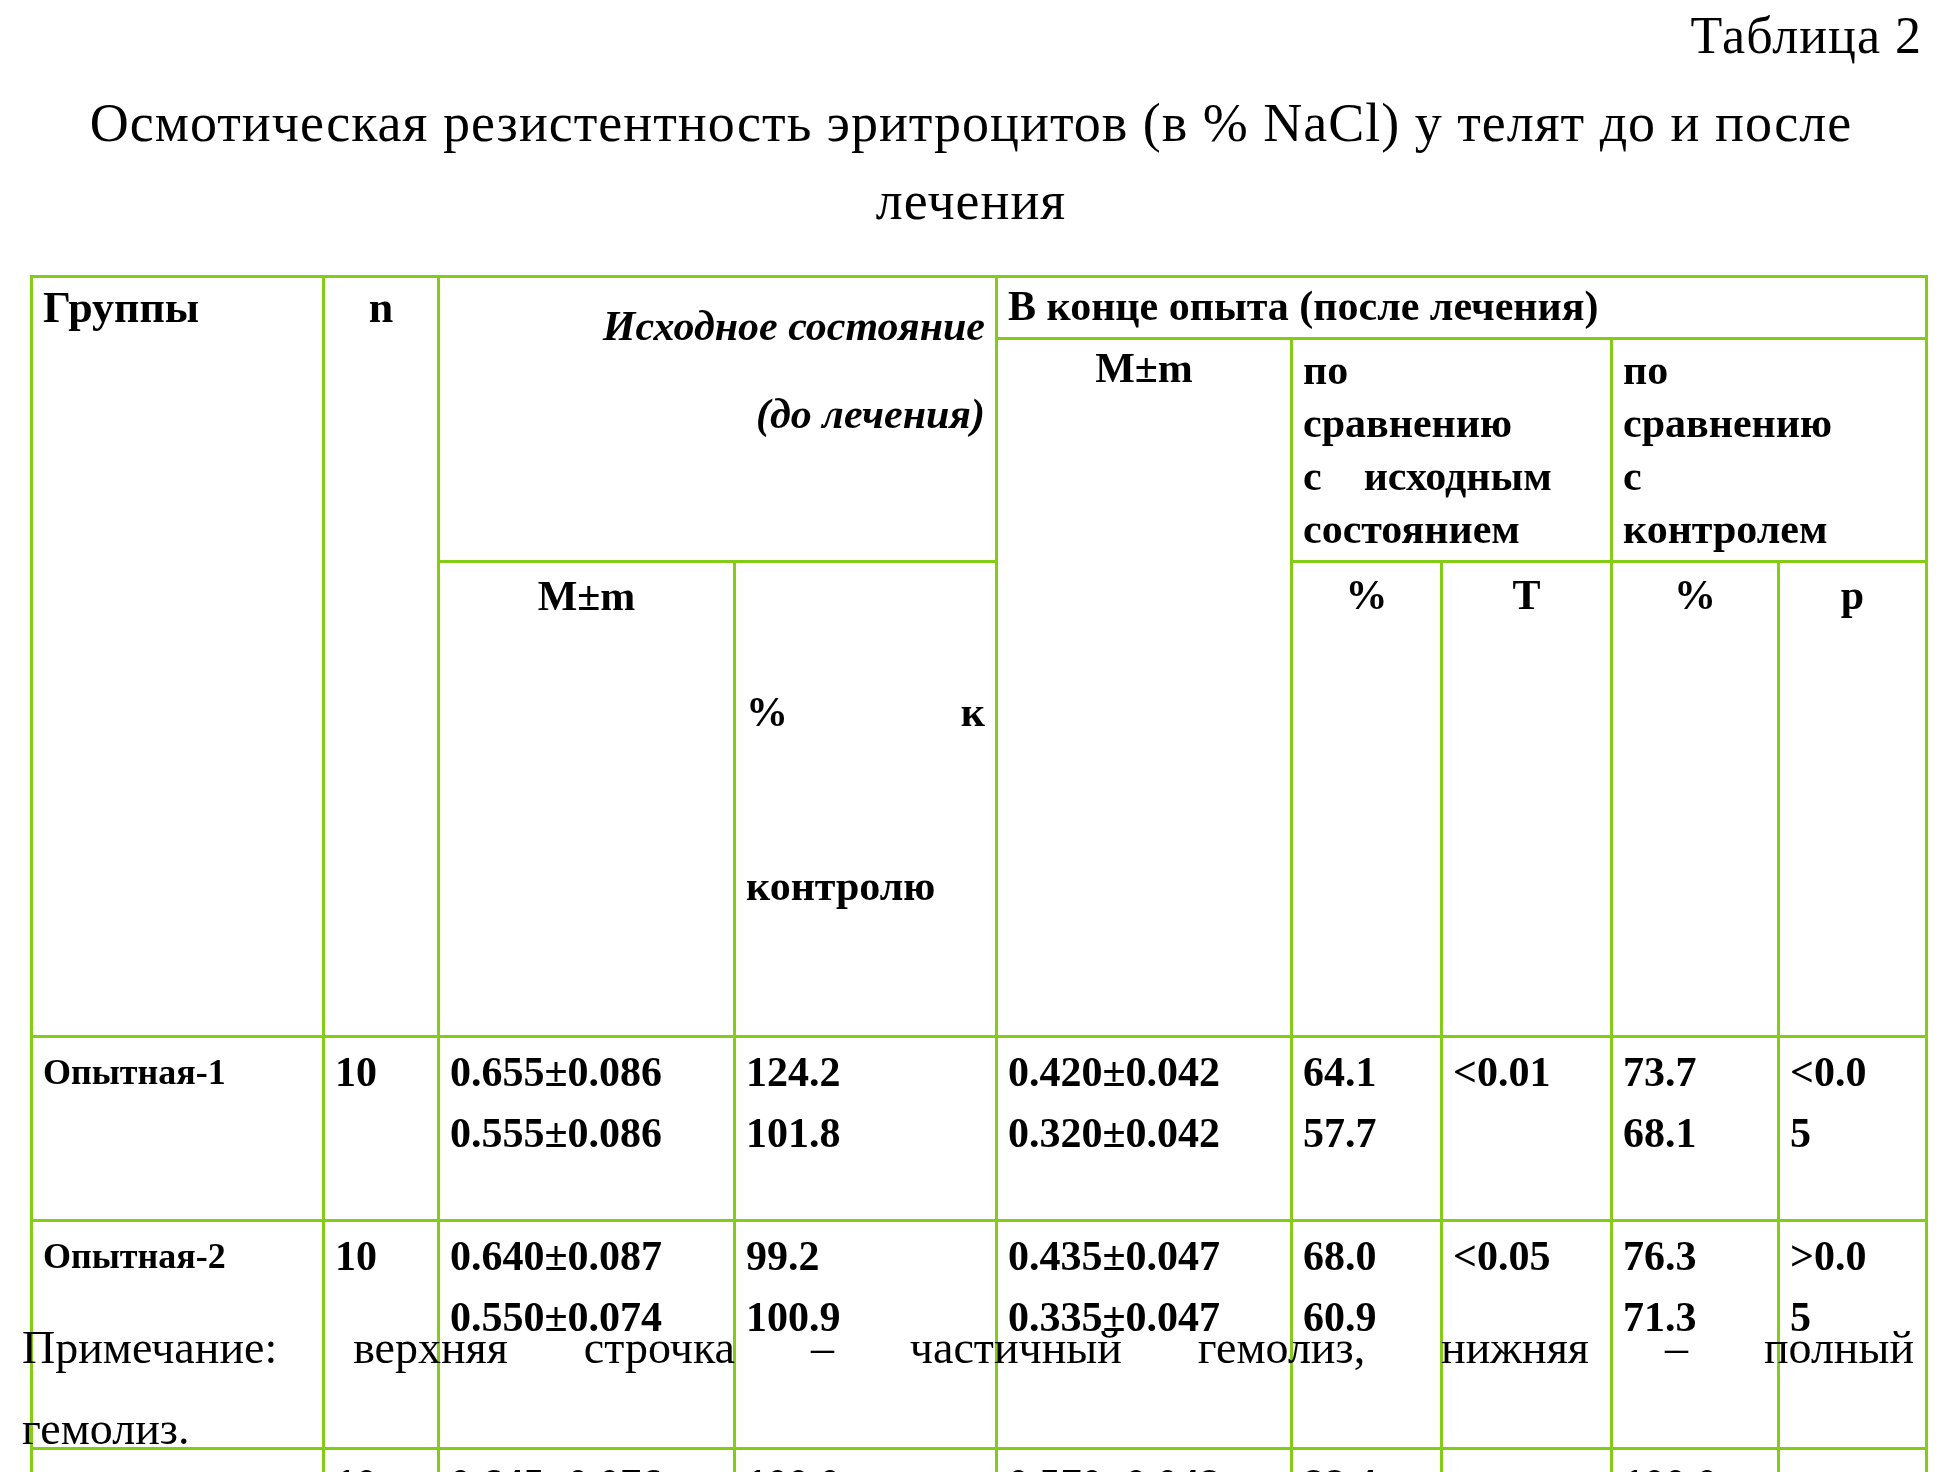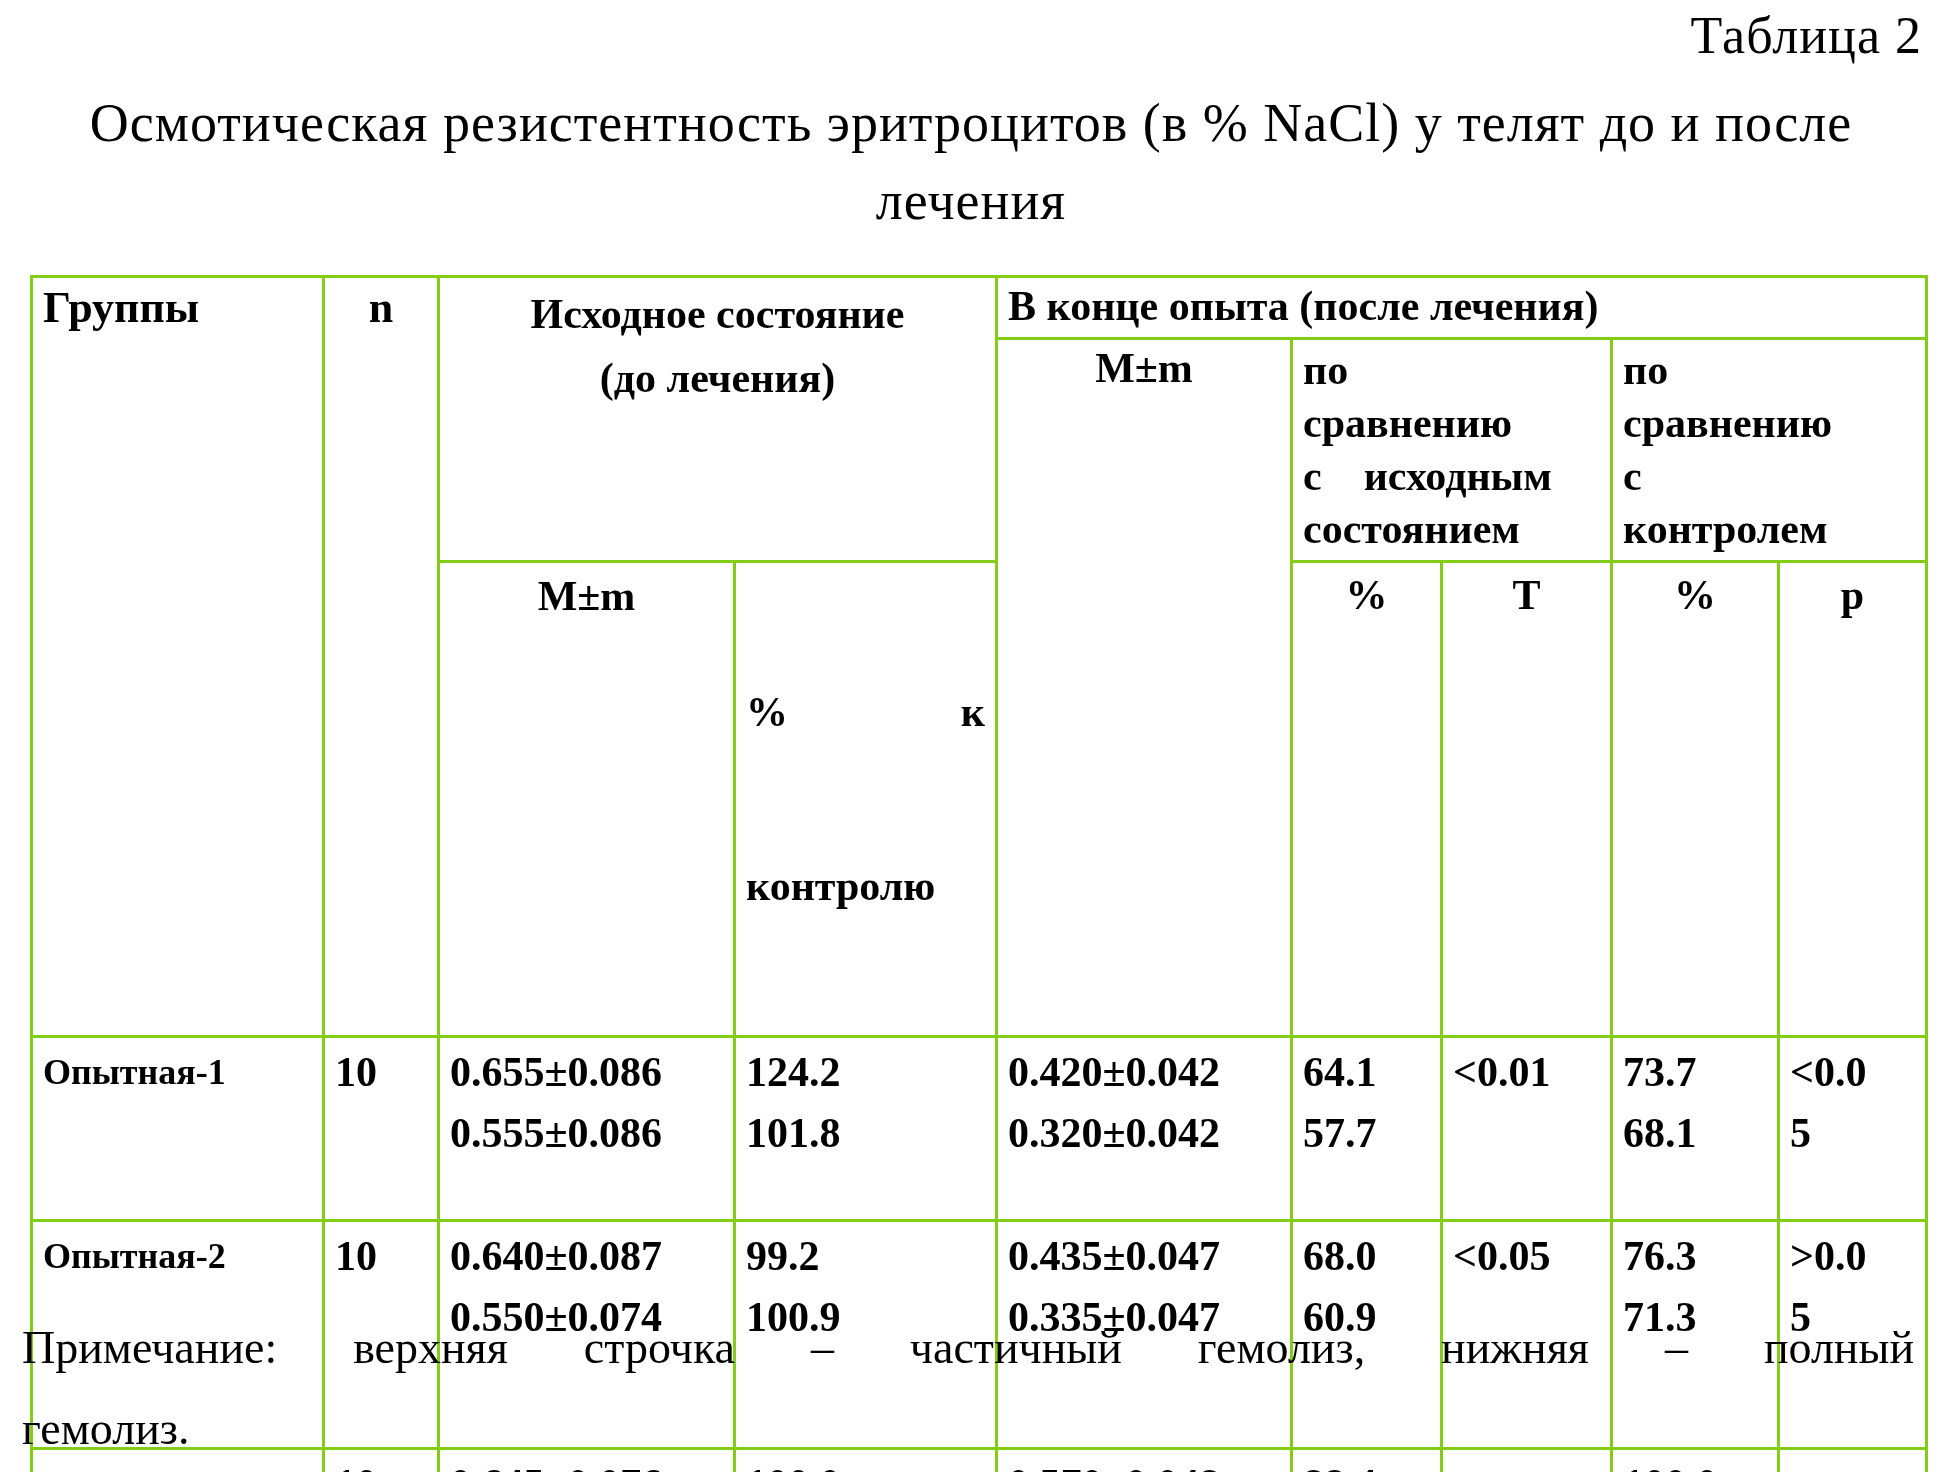--- a/index.html
+++ b/index.html
@@ -24,21 +24,21 @@
     white-space:pre-wrap;font-weight:bold;overflow:hidden;
   }
   thead tr.row-a{height:62px;}
   thead tr.row-b{height:218px;}
   thead tr.row-c{height:113px;}
   tbody tr.r1{height:184px;}
   tbody tr.r2{height:228px;}
   tbody tr.r3{height:170px;}
   th.groups{text-align:left;vertical-align:middle;padding-left:12px;font-size:44px;}
   th.ncol{text-align:center;vertical-align:middle;font-size:44px;}
-  th.initial{text-align:center;padding-left:26px;line-height:64px;padding-top:10px;}
+  th.initial{text-align:right;padding-left:26px;line-height:88px;padding-top:10px;font-style:italic;}
   th.endexp{text-align:left;padding-left:18px;line-height:48px;padding-top:2px;padding-bottom:2px;}
   th.mmtop{text-align:center;line-height:58px;padding-top:14px;}
   th.mmend{text-align:center;vertical-align:middle;padding-bottom:60px;}
   th.vs{text-align:left;padding-left:20px;line-height:53px;padding-top:6px;}
   th.sub{text-align:center;line-height:56px;padding-top:8px;}
   th.pctk{text-align:left;padding-left:14px;padding-right:14px;line-height:58px;padding-top:14px;}
   .split{display:flex;justify-content:space-between;}
   td{text-align:left;line-height:61px;padding-top:8px;}
   td.group{text-align:left;padding-left:14px;font-size:36px;}
   .note{position:absolute;left:22px;right:34px;top:1320px;font-size:46px;color:#000;}

